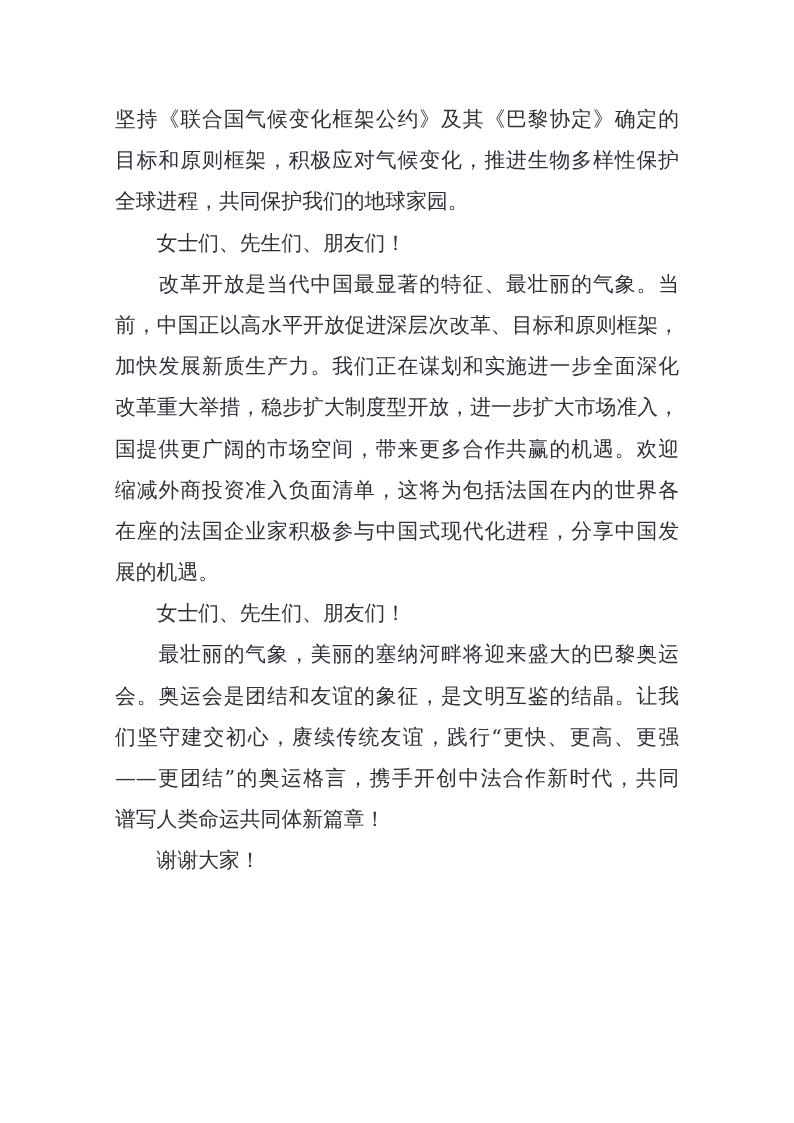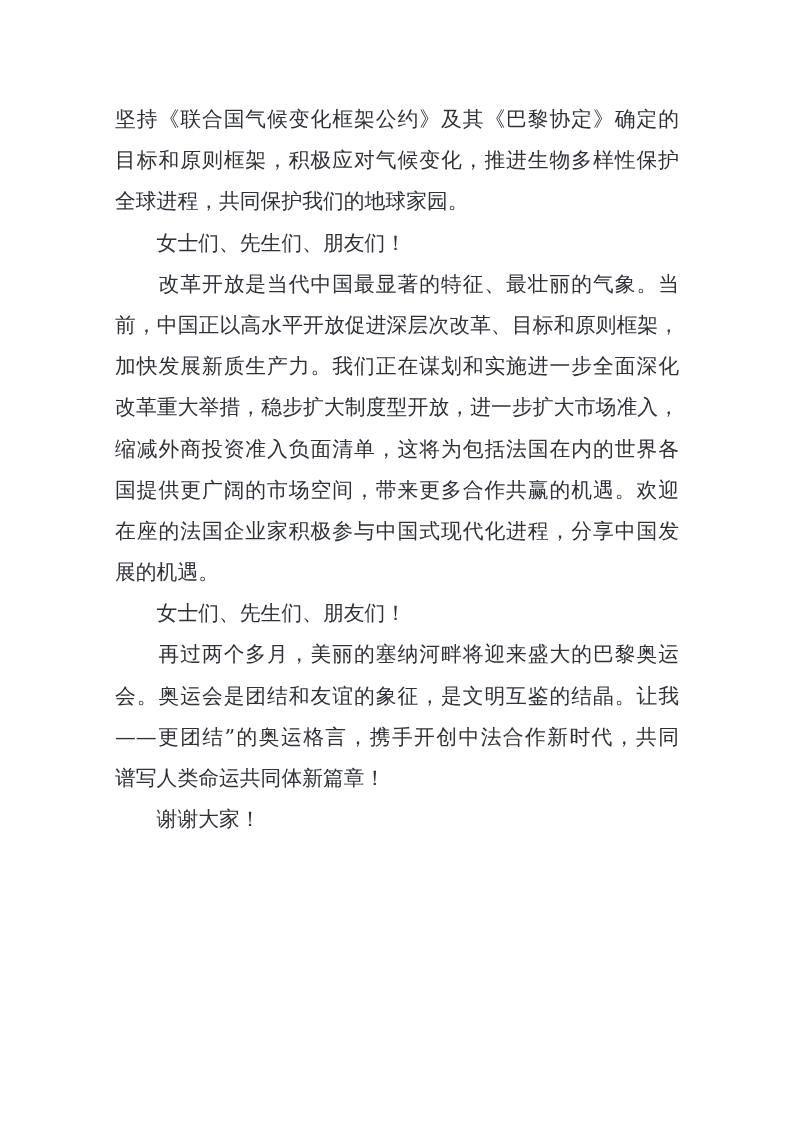--- a/index.html
+++ b/index.html
@@ -51,25 +51,26 @@
 <div class="page">
   <div class="content">
     <div class="line j">坚持《联合国气候变化框架公约》及其《巴黎协定》确定的</div>
     <div class="line j">目标和原则框架，积极应对气候变化，推进生物多样性保护</div>
     <div class="line">全球进程，共同保护我们的地球家园。</div>
     <div class="line">　　女士们、先生们、朋友们！</div>
     <div class="line j">　　改革开放是当代中国最显著的特征、最壮丽的气象。当</div>
     <div class="line j">前，中国正以高水平开放促进深层次改革、目标和原则框架，</div>
     <div class="line j">加快发展新质生产力。我们正在谋划和实施进一步全面深化</div>
     <div class="line j">改革重大举措，稳步扩大制度型开放，进一步扩大市场准入，</div>
+    <div class="line j">国提供更广阔的市场空间，带来更多合作共赢的机遇。欢迎</div>
     <div class="line j">缩减外商投资准入负面清单，这将为包括法国在内的世界各</div>
-    <div class="line j">国提供更广阔的市场空间，带来更多合作共赢的机遇。欢迎</div>
     <div class="line j">在座的法国企业家积极参与中国式现代化进程，分享中国发</div>
     <div class="line">展的机遇。</div>
     <div class="line">　　女士们、先生们、朋友们！</div>
-    <div class="line j">　　再过两个多月，美丽的塞纳河畔将迎来盛大的巴黎奥运</div>
+    <div class="line j">　　最壮丽的气象，美丽的塞纳河畔将迎来盛大的巴黎奥运</div>
     <div class="line j">会。奥运会是团结和友谊的象征，是文明互鉴的结晶。让我</div>
+    <div class="line j">们坚守建交初心，赓续传统友谊，践行“更快、更高、更强</div>
     <div class="line j">——更团结”的奥运格言，携手开创中法合作新时代，共同</div>
     <div class="line">谱写人类命运共同体新篇章！</div>
     <div class="line">　　谢谢大家！</div>
   </div>
   <div class="footer">– 4 –</div>
 </div>
 
 </body></html>

